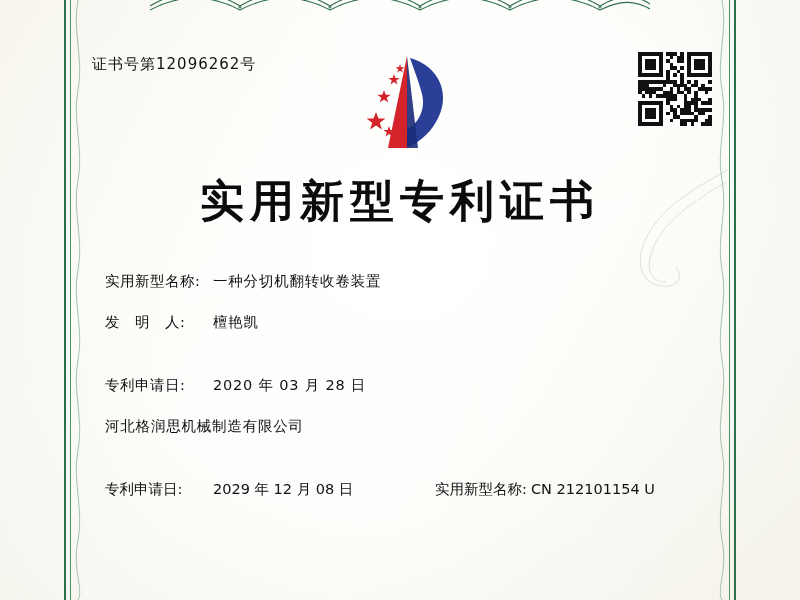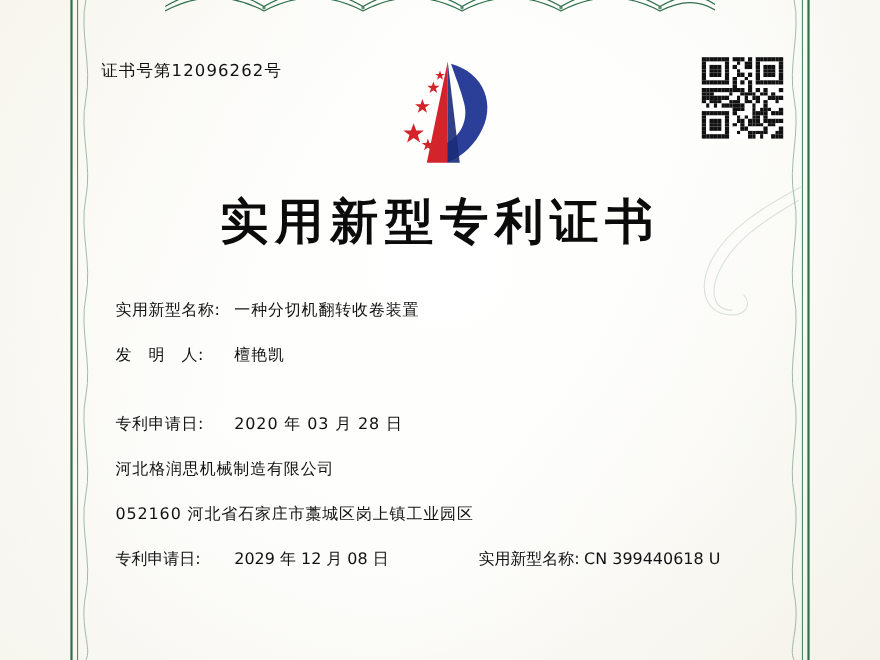--- a/index.html
+++ b/index.html
@@ -722,28 +722,27 @@
     <div class="row">
       <span class="label">专利申请日:</span>
       <span class="value">2020 年 03 月 28 日</span>
     </div>
 
     <div class="row">
       <span class="value">河北格润思机械制造有限公司</span>
     </div>
 
     <div class="row">
-      <span class="value">052160 河北省石家庄市藁城区岗上镇工业园区</span>
     </div>
 
     <div class="row-split">
       <div class="left-part">
         <span class="label">专利申请日:</span>
         <span class="value">2029 年 12 月 08 日</span>
       </div>
       <div class="right-part">
         <span class="label">实用新型名称:</span>
-        <span class="value">CN 399440618 U</span>
+        <span class="value">CN 212101154 U</span>
       </div>
     </div>
 
   </div>
 </div>
 
 </body></html>

